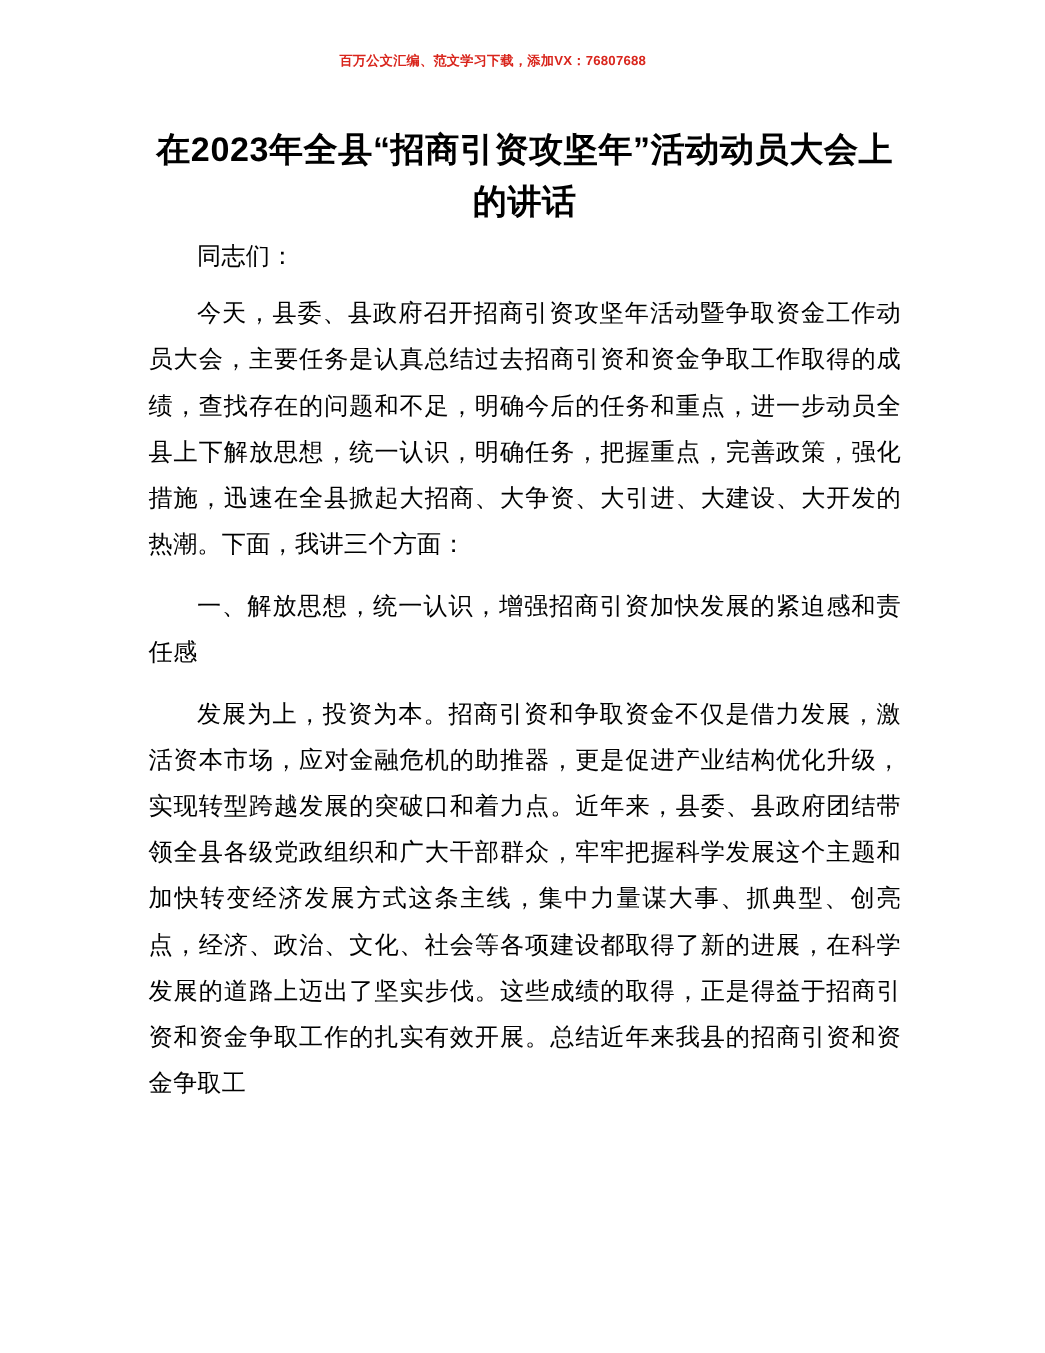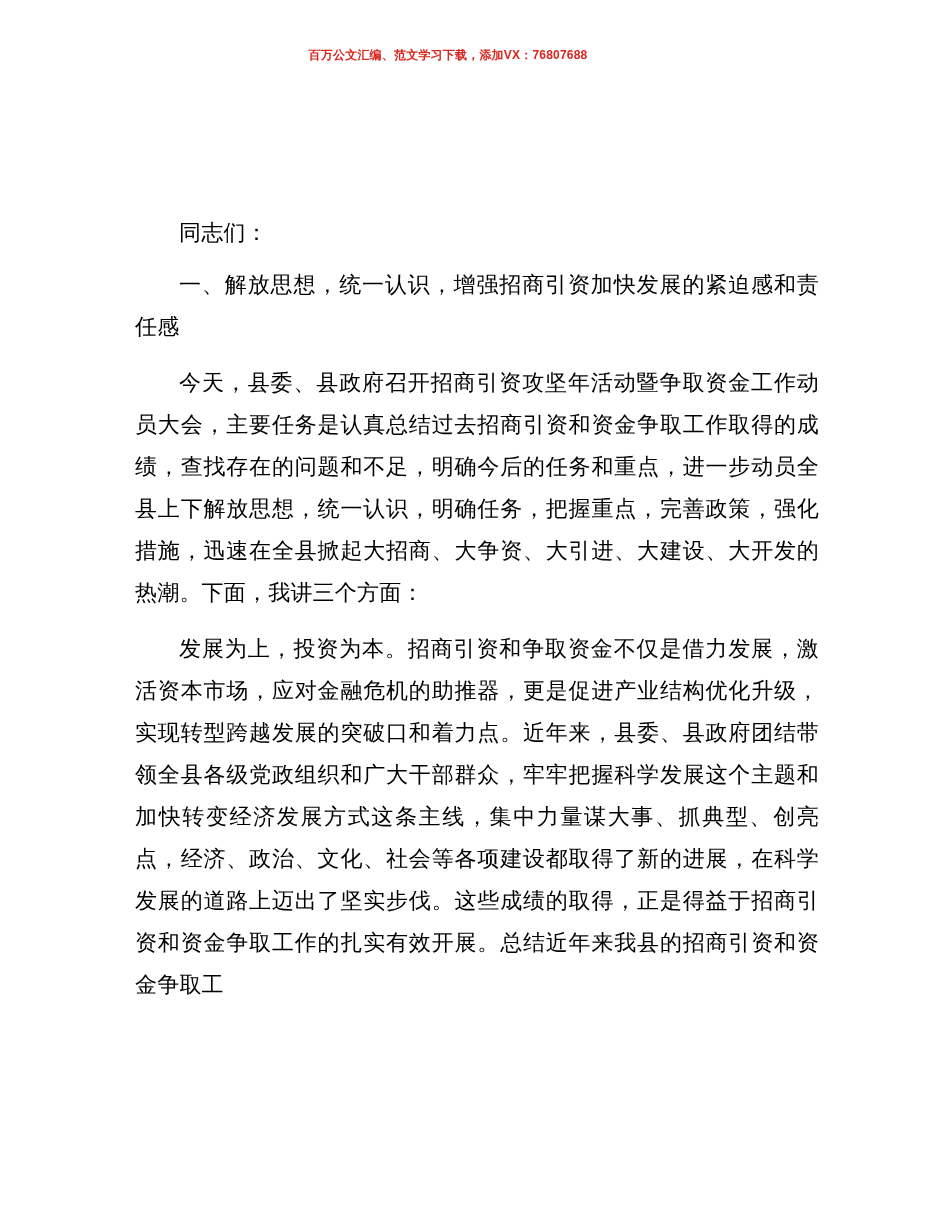--- a/index.html
+++ b/index.html
@@ -78,26 +78,27 @@
     margin-bottom: 14px;
   }
 </style>
 </head>
 <body>
 
 <div class="page">
 
   <div class="promo-header">百万公文汇编、范文学习下载，添加VX：76807688</div>
 
+  <div class="doc-title">在2023年全县“招商引资攻坚年”活动动员大会上的讲话</div>
 
   <div class="body-block">
 
     <p class="para tight">同志们：</p>
 
+    <p class="para">今天，县委、县政府召开招商引资攻坚年活动暨争取资金工作动员大会，主要任务是认真总结过去招商引资和资金争取工作取得的成绩，查找存在的问题和不足，明确今后的任务和重点，进一步动员全县上下解放思想，统一认识，明确任务，把握重点，完善政策，强化措施，迅速在全县掀起大招商、大争资、大引进、大建设、大开发的热潮。下面，我讲三个方面：</p>
+
     <p class="para heading-para">一、解放思想，统一认识，增强招商引资加快发展的紧迫感和责任感</p>
-
-    <p class="para">今天，县委、县政府召开招商引资攻坚年活动暨争取资金工作动员大会，主要任务是认真总结过去招商引资和资金争取工作取得的成绩，查找存在的问题和不足，明确今后的任务和重点，进一步动员全县上下解放思想，统一认识，明确任务，把握重点，完善政策，强化措施，迅速在全县掀起大招商、大争资、大引进、大建设、大开发的热潮。下面，我讲三个方面：</p>
 
     <p class="para">发展为上，投资为本。招商引资和争取资金不仅是借力发展，激活资本市场，应对金融危机的助推器，更是促进产业结构优化升级，实现转型跨越发展的突破口和着力点。近年来，县委、县政府团结带领全县各级党政组织和广大干部群众，牢牢把握科学发展这个主题和加快转变经济发展方式这条主线，集中力量谋大事、抓典型、创亮点，经济、政治、文化、社会等各项建设都取得了新的进展，在科学发展的道路上迈出了坚实步伐。这些成绩的取得，正是得益于招商引资和资金争取工作的扎实有效开展。总结近年来我县的招商引资和资金争取工</p>
 
   </div>
 
 </div>
 
 </body></html>

